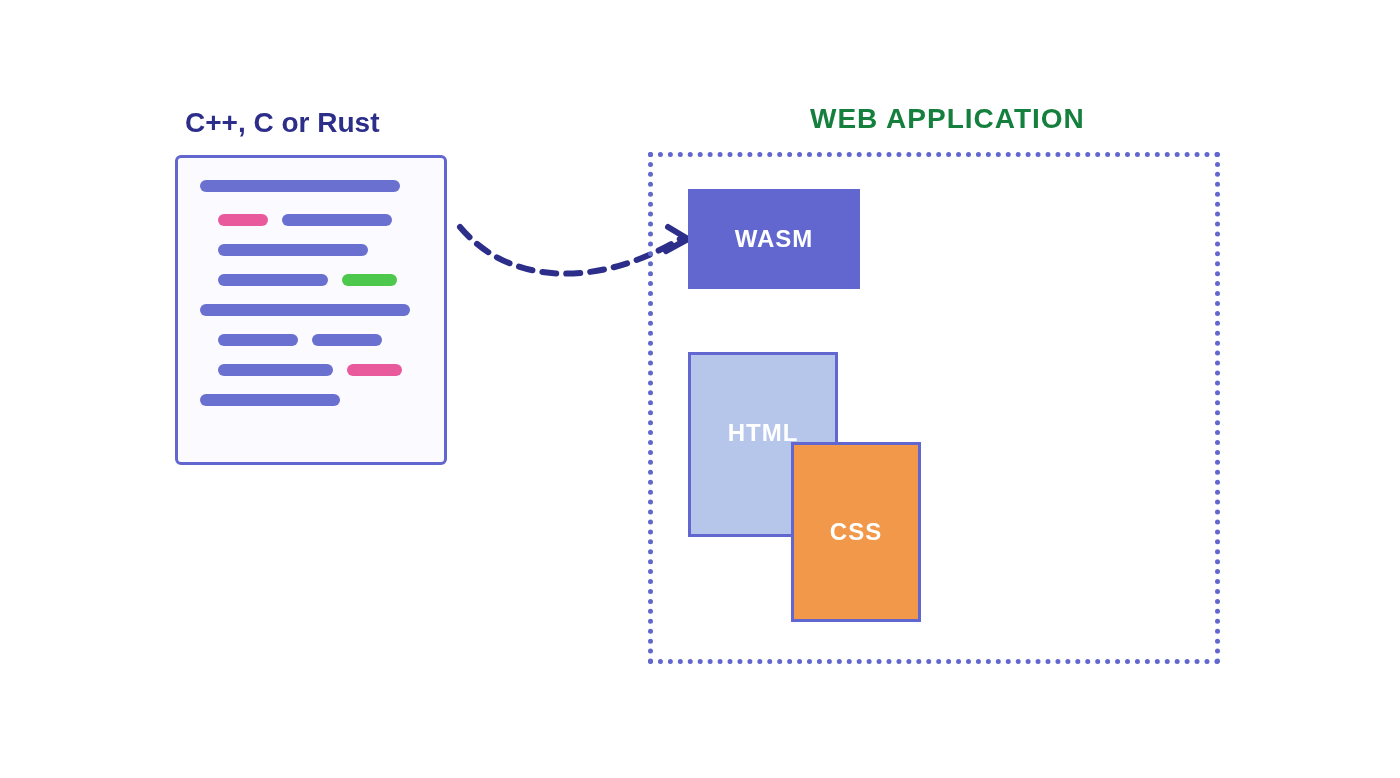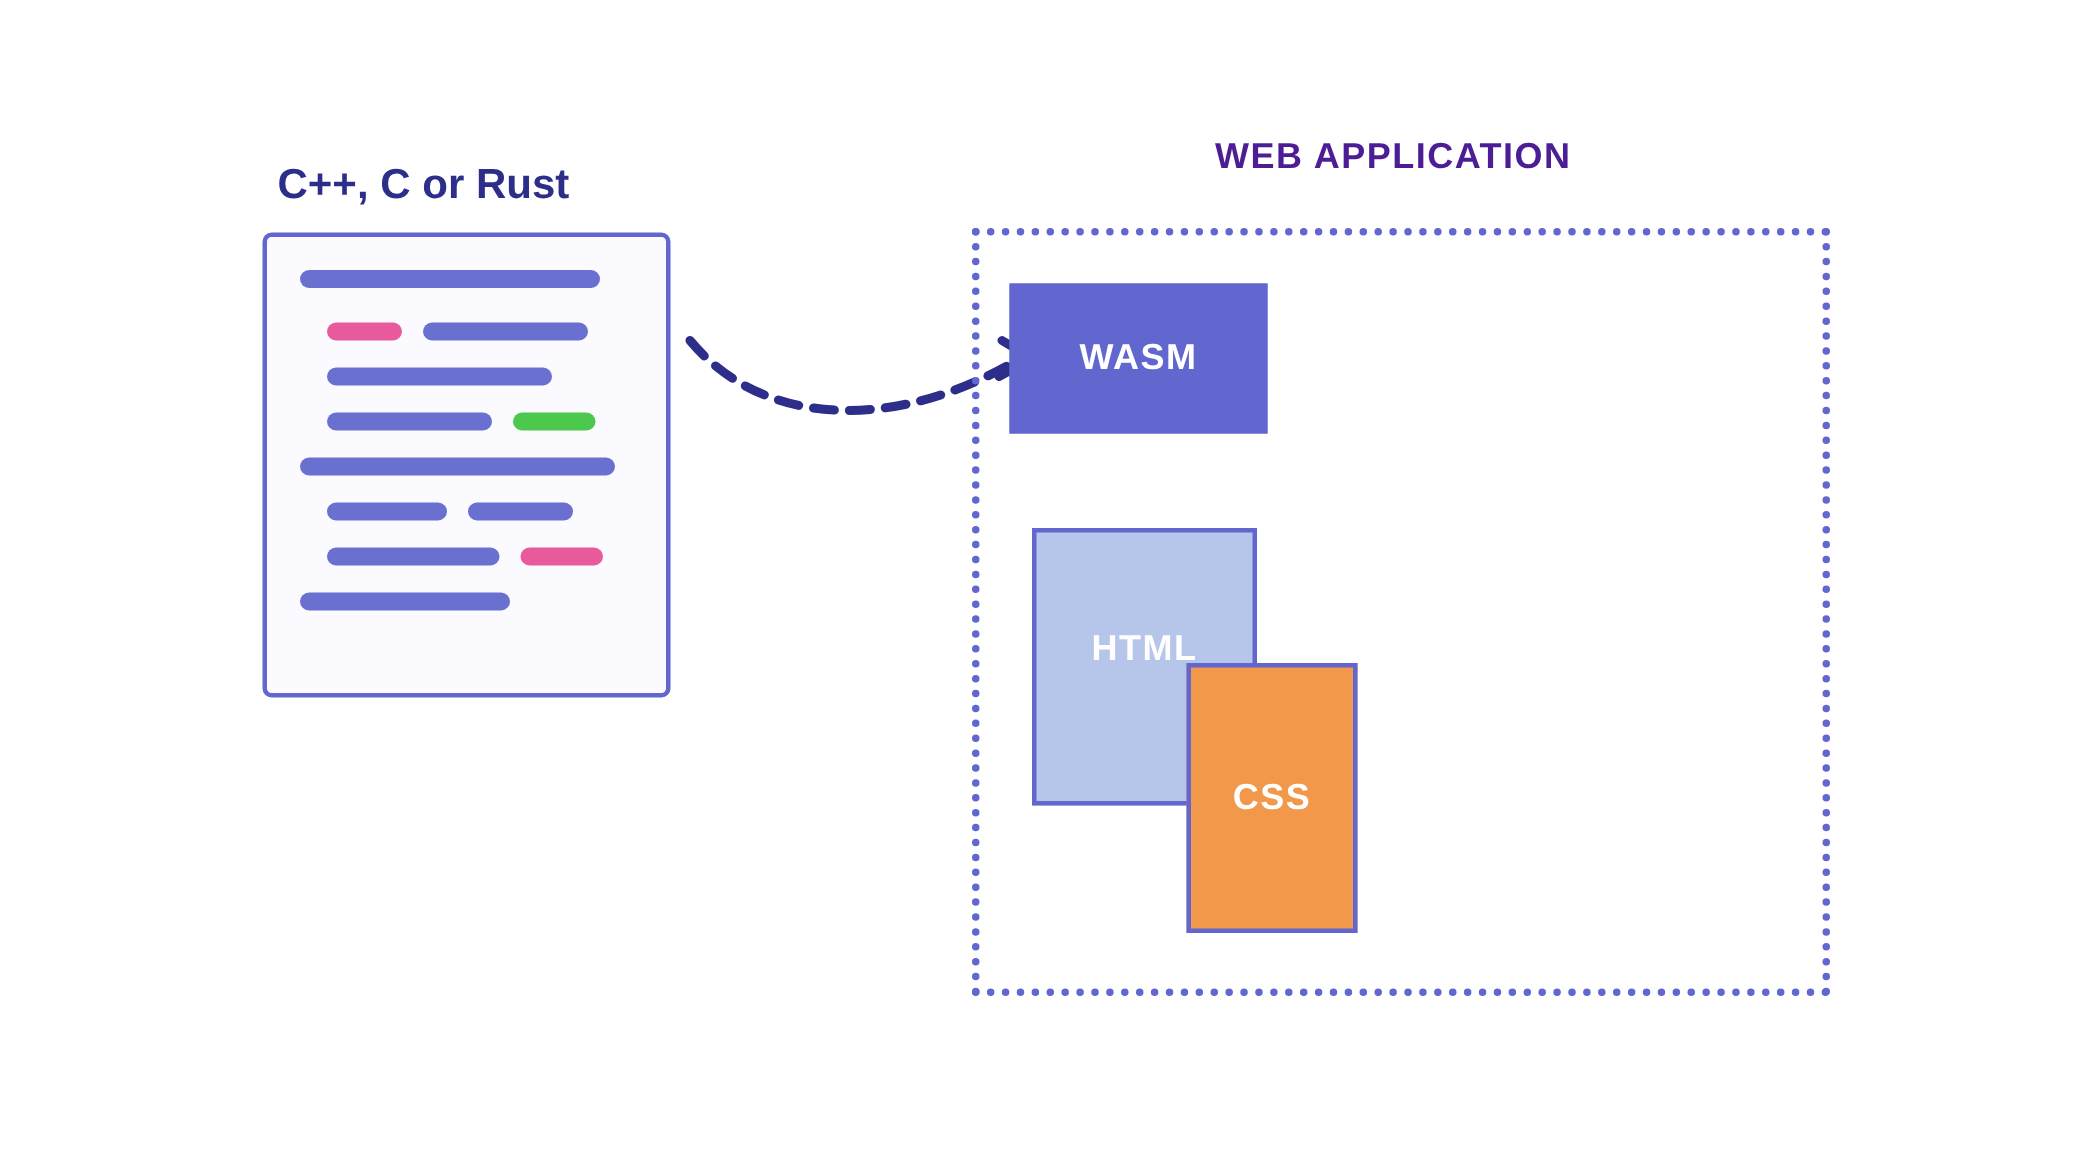--- a/index.html
+++ b/index.html
@@ -55,25 +55,25 @@
     left: 450px;
     top: 190px;
     width: 250px;
     height: 80px;
   }
 
   
   .webapp-title {
     position: absolute;
     left: 810px;
-    top: 64px;
-    font-size: 24px;
+    top: 76px;
+    font-size: 28px;
     font-weight: 700;
     letter-spacing: 1px;
-    color: #4c1d95;
+    color: #15803d;
   }
   .webapp-box {
     position: absolute;
     left: 648px;
     top: 125px;
     width: 572px;
     height: 512px;
     border: 5px dotted #6167cf;
   }
 
@@ -81,42 +81,42 @@
   .block {
     position: absolute;
     border: 3px solid #6167cf;
     display: flex;
     align-items: center;
     justify-content: center;
     font-weight: 800;
     color: #ffffff;
   }
   .wasm-block {
-    left: 20px;
+    left: 35px;
     top: 32px;
     width: 172px;
     height: 100px;
     background: #6167cf;
     font-size: 24px;
     letter-spacing: 1px;
   }
   .html-block {
     left: 35px;
     top: 195px;
     width: 150px;
     height: 185px;
     background: #b6c5ea;
     font-size: 24px;
     letter-spacing: 1px;
     padding-bottom: 24px;
   }
   .css-block {
     left: 138px;
     top: 285px;
-    width: 114px;
+    width: 130px;
     height: 180px;
     background: #f2984a;
     font-size: 24px;
     letter-spacing: 1px;
   }
   .js-block {
     left: 295px;
     top: 30px;
     width: 243px;
     height: 400px;

